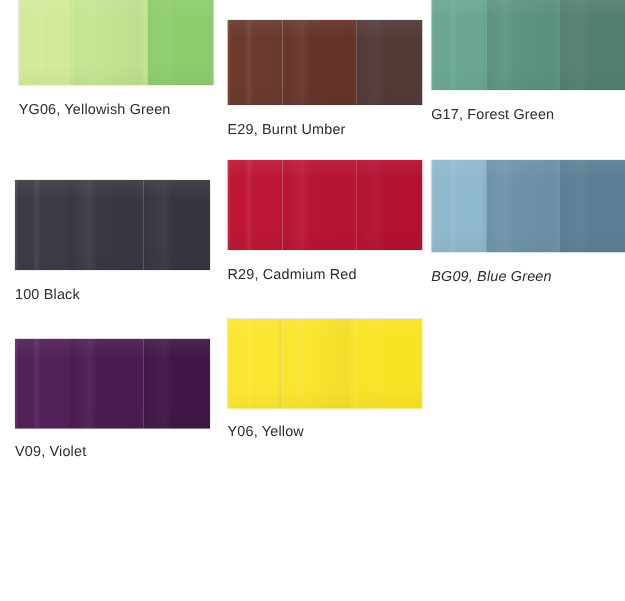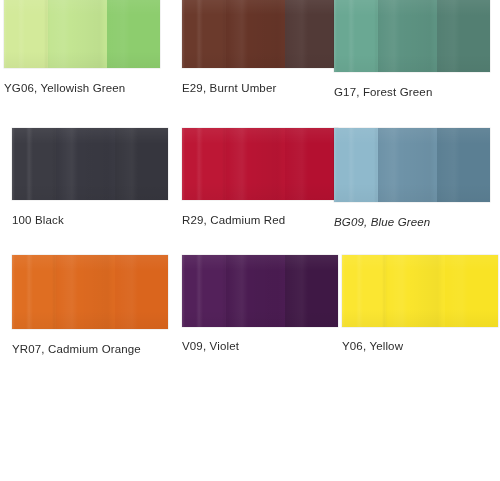--- a/index.html
+++ b/index.html
@@ -20,22 +20,22 @@
     display: grid;
     grid-template-columns: 170px 160px 170px;
     grid-template-rows: 128px 127px 130px 96px;
     box-sizing: border-box;
   }
   .swatch-cell {
     position: relative;
     box-sizing: border-box;
   }
   
-  .col-0 { padding-left: 4px; }
-  .col-1 { padding-left: 12px; }
+  .col-0 { padding-left: 15px; }
+  .col-1 { padding-left: 12px; margin-top: 16px; }
   .col-2 { padding-left: 12px; }
 
   .swatch-chip {
     width: 156px;
     height: 68px;
     position: relative;
     overflow: hidden;
     display: flex;
     box-shadow: 0 0 0 0.5px rgba(0,0,0,0.10);
   }
@@ -149,30 +149,20 @@
       <div class="band band-a" style="background-color: rgb(143, 185, 204);"></div>
       <div class="band band-b" style="background-color: rgb(110, 147, 168);"></div>
       <div class="band band-c" style="background-color: rgb(91, 127, 147);"></div>
       <div class="streaks"></div>
       <div class="sheen"></div>
     </div>
     <div class="swatch-label" style="color: rgb(43, 43, 43); font-style: italic;">BG09, Blue Green</div>
   </div>
 
 
-  <div class="swatch-cell col-2 row-2">
-    <div class="swatch-chip">
-      <div class="band band-a" style="background-color: rgb(223, 110, 34);"></div>
-      <div class="band band-b" style="background-color: rgb(221, 106, 32);"></div>
-      <div class="band band-c" style="background-color: rgb(218, 101, 29);"></div>
-      <div class="streaks"></div>
-      <div class="sheen"></div>
-    </div>
-    <div class="swatch-label" style="color: rgb(43, 43, 43);">YR07, Cadmium Orange</div>
-  </div>
 
 
   <div class="swatch-cell col-1 row-3">
     <div class="swatch-chip">
       <div class="band band-a" style="background-color: rgb(83, 33, 90);"></div>
       <div class="band band-b" style="background-color: rgb(75, 28, 82);"></div>
       <div class="band band-c" style="background-color: rgb(63, 24, 69);"></div>
       <div class="streaks"></div>
       <div class="sheen"></div>
     </div>

